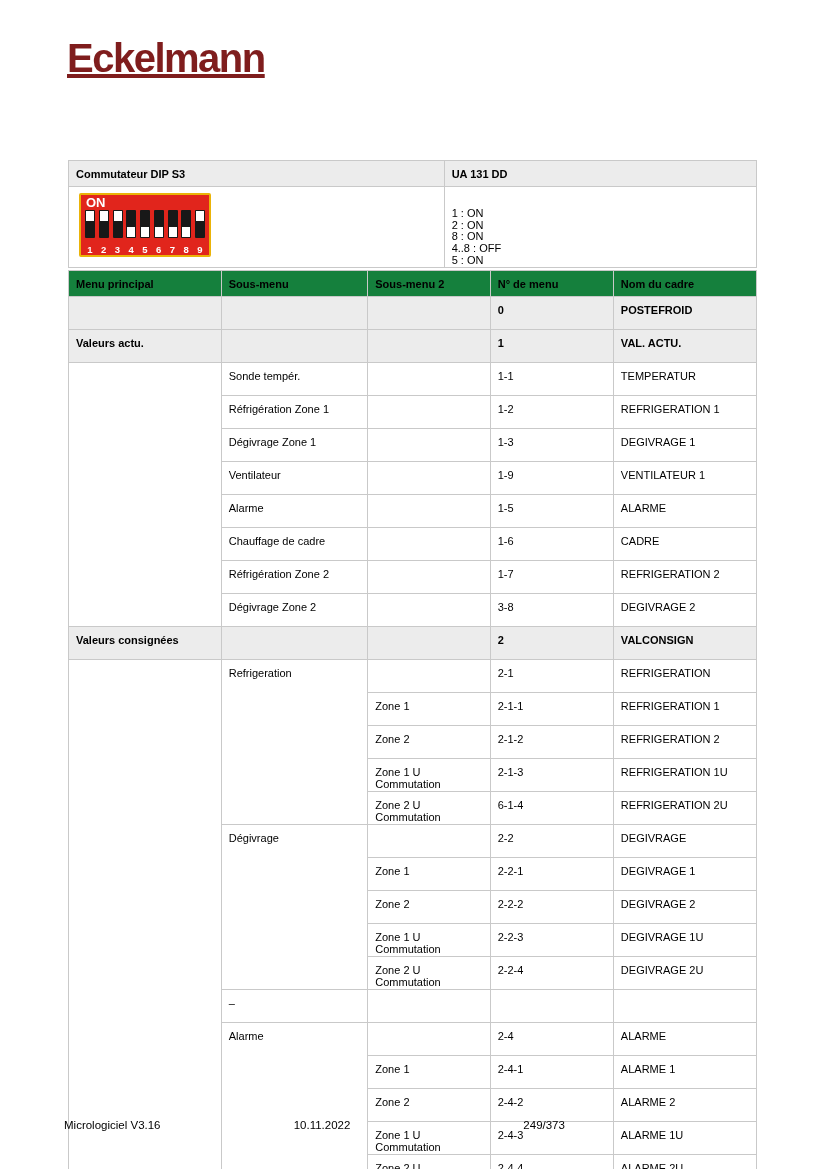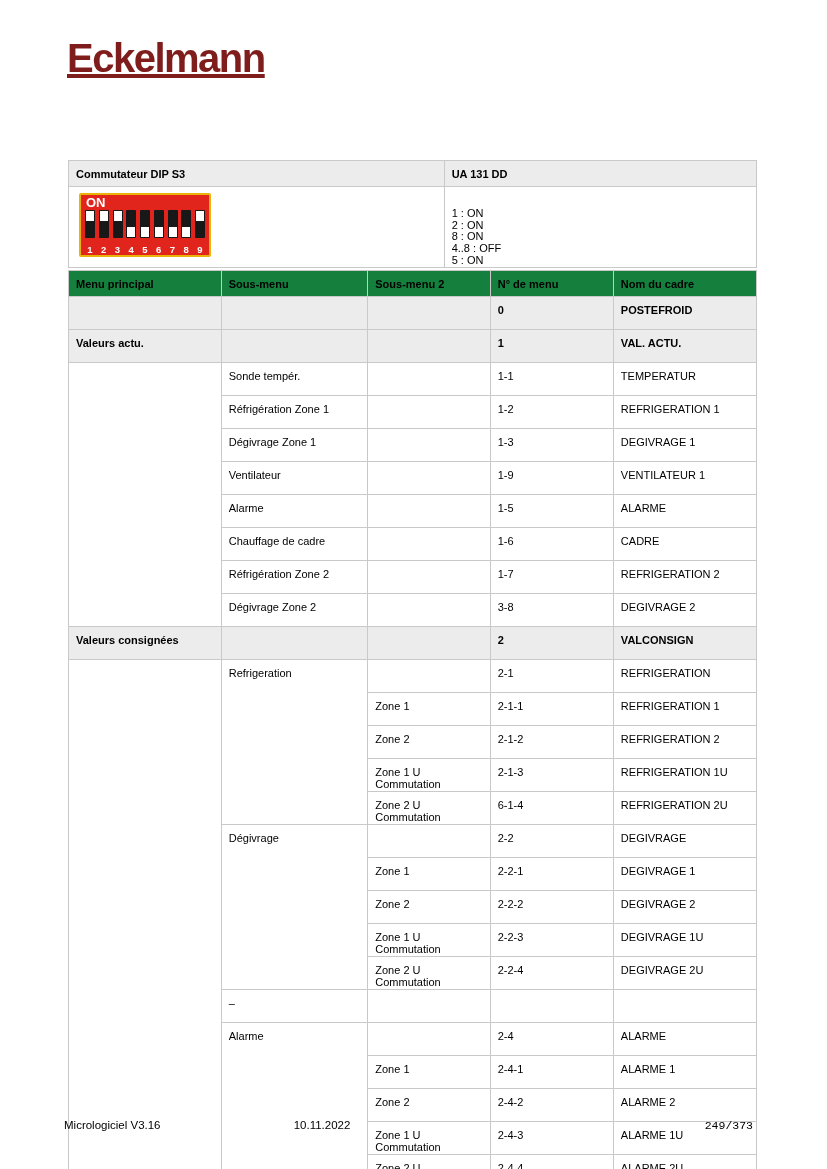--- a/index.html
+++ b/index.html
@@ -39,21 +39,21 @@
   
   .menu-table { position:absolute; left:68px; top:270px; width:689px; }
   .menu-table th { background:#15803d; height:25px; font-weight:700; padding:0 4px 0 7px; vertical-align:middle; }
   .menu-table td { height:25.5px; vertical-align:top; padding:6.5px 4px 0 7px; line-height:12px; }
   .menu-table tr.sec td { background:#ececec; font-weight:700; }
   .menu-table td.cut { border-bottom:none; }
 
   .footer { position:absolute; left:52px; top:1119px; width:689px; display:flex; font-size:11.5px;margin-left:12px; }
   .footer .f-left  { flex:1; text-align:left; }
   .footer .f-mid   { flex:1; text-align:left; }
-  .footer .f-right { flex:1; text-align:right;font-family:Liberation Mono, monospace; }
+  .footer .f-right { flex:1; text-align:left; }
 </style>
 </head>
 <body>
 
 <div class="page">
 
   <div class="logo">Eckelmann</div>
 
 
   <table class="dip-table">

